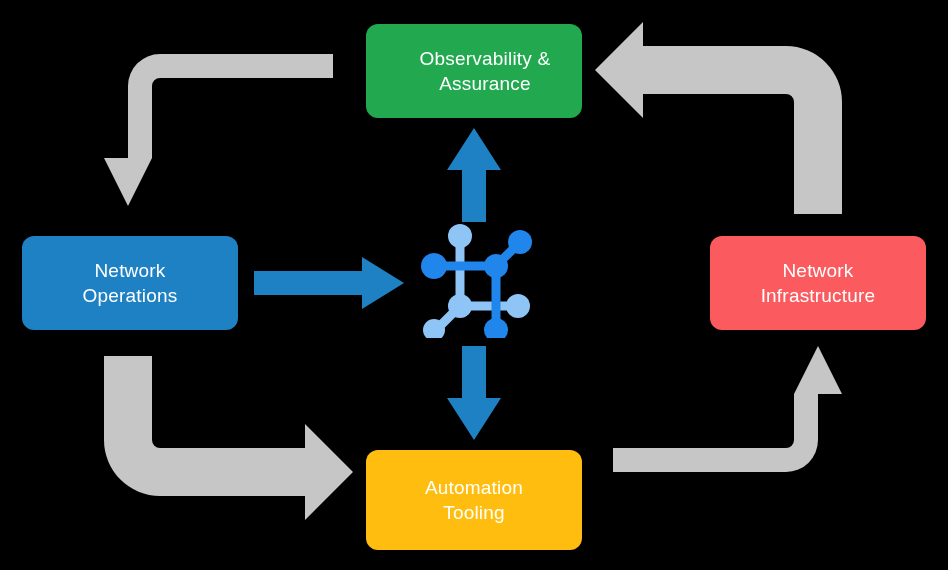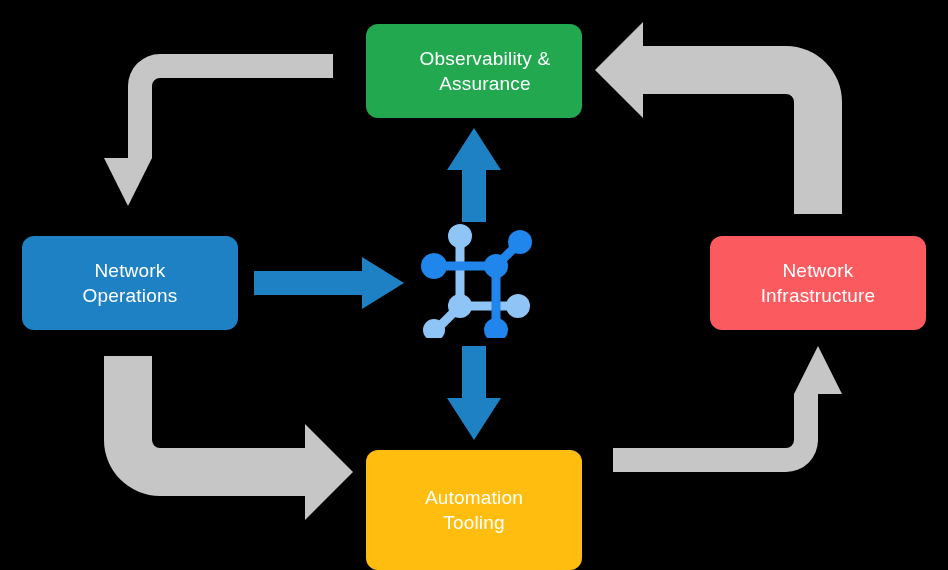--- a/index.html
+++ b/index.html
@@ -40,21 +40,21 @@
   }
   #box-operations {
     left: 22px; top: 236px; width: 216px; height: 94px;
     background: #1E81C4;
   }
   #box-infrastructure {
     left: 710px; top: 236px; width: 216px; height: 94px;
     background: #FB5A5F;
   }
   #box-automation {
-    left: 366px; top: 450px; width: 216px; height: 120px;
+    left: 366px; top: 450px; width: 216px; height: 100px;
     background: #FFBE0F;
   }
   .arrow-layer {
     position: absolute;
     left: 0; top: 0;
     width: 948px;
     height: 570px;
     pointer-events: none;
   }
   .center-icon {

